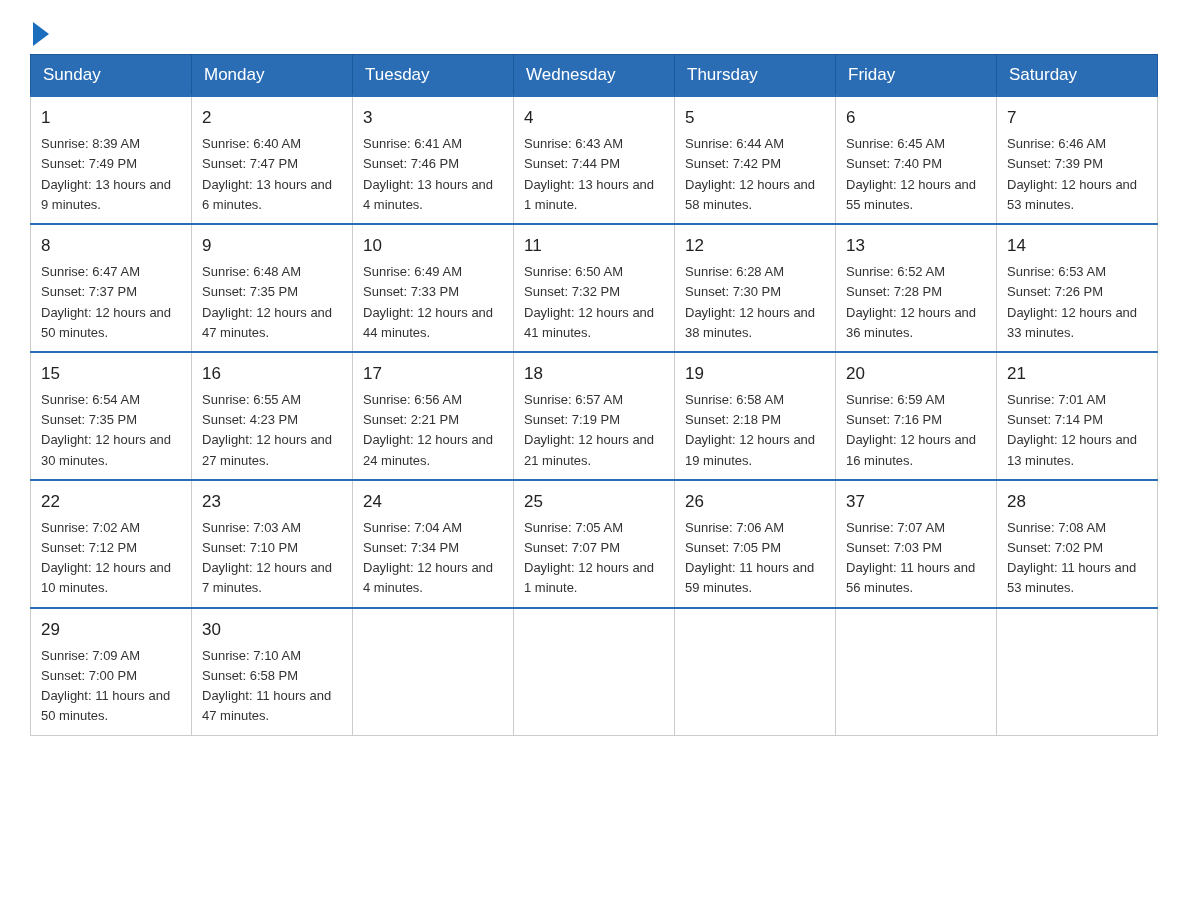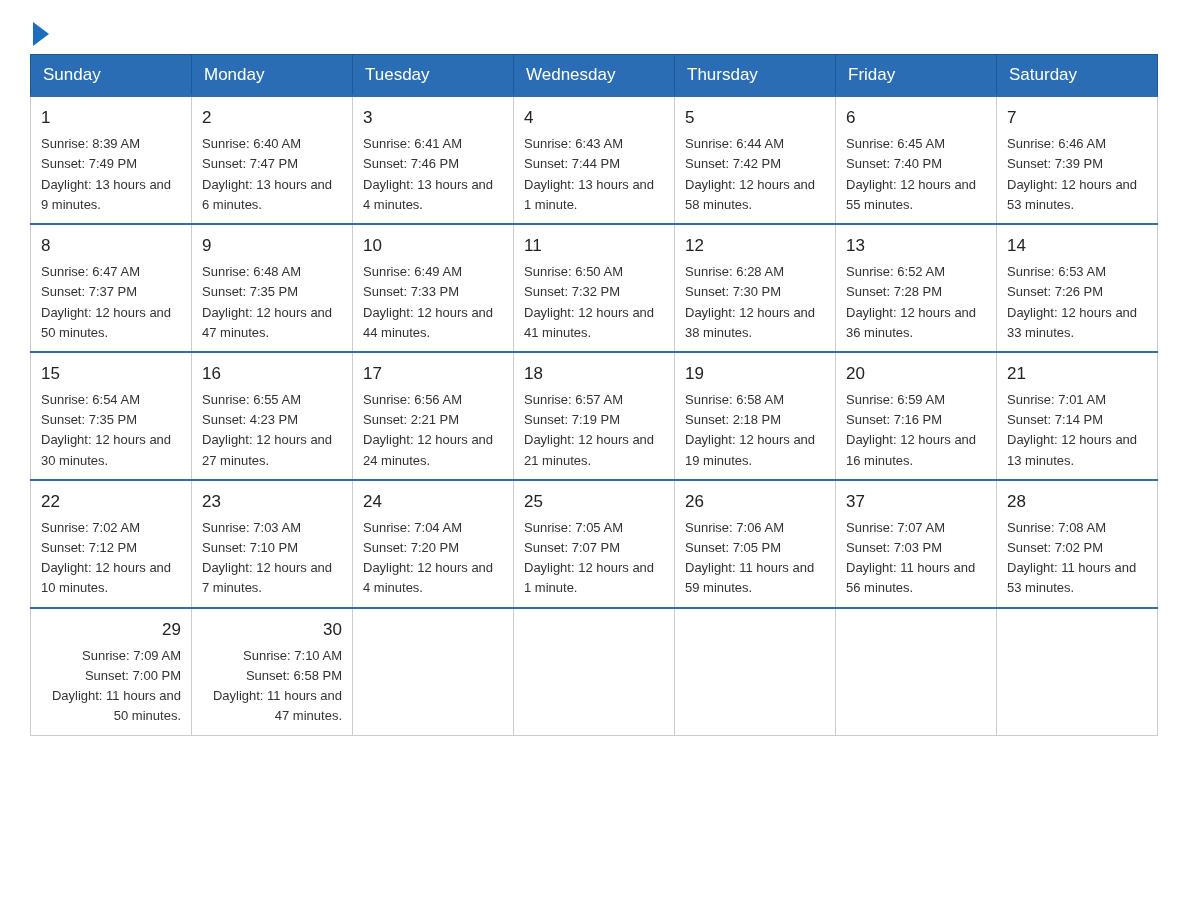--- a/index.html
+++ b/index.html
@@ -93,21 +93,20 @@
     }
     .calendar td .day-info {
       color: #333;
       font-size: 13px;
     }
     .calendar tr.week-row td {
       height: 110px;
     }
     .calendar tr.last-row td {
       height: 110px;
-      text-align: right;
     }
     .empty-cell {
       background: #fff;
     }
   </style>
 </head>
 <body>
 
 <div class="header">
   <div class="logo">
@@ -159,21 +158,21 @@
         <td><span class="day-num">16</span><span class="day-info">Sunrise: 6:55 AM</span><br><span class="day-info">Sunset: 4:23 PM</span><br><span class="day-info">Daylight: 12 hours and 27 minutes.</span></td>
         <td><span class="day-num">17</span><span class="day-info">Sunrise: 6:56 AM</span><br><span class="day-info">Sunset: 2:21 PM</span><br><span class="day-info">Daylight: 12 hours and 24 minutes.</span></td>
         <td><span class="day-num">18</span><span class="day-info">Sunrise: 6:57 AM</span><br><span class="day-info">Sunset: 7:19 PM</span><br><span class="day-info">Daylight: 12 hours and 21 minutes.</span></td>
         <td><span class="day-num">19</span><span class="day-info">Sunrise: 6:58 AM</span><br><span class="day-info">Sunset: 2:18 PM</span><br><span class="day-info">Daylight: 12 hours and 19 minutes.</span></td>
         <td><span class="day-num">20</span><span class="day-info">Sunrise: 6:59 AM</span><br><span class="day-info">Sunset: 7:16 PM</span><br><span class="day-info">Daylight: 12 hours and 16 minutes.</span></td>
         <td><span class="day-num">21</span><span class="day-info">Sunrise: 7:01 AM</span><br><span class="day-info">Sunset: 7:14 PM</span><br><span class="day-info">Daylight: 12 hours and 13 minutes.</span></td>
       </tr>
       <tr class="week-row">
         <td><span class="day-num">22</span><span class="day-info">Sunrise: 7:02 AM</span><br><span class="day-info">Sunset: 7:12 PM</span><br><span class="day-info">Daylight: 12 hours and 10 minutes.</span></td>
         <td><span class="day-num">23</span><span class="day-info">Sunrise: 7:03 AM</span><br><span class="day-info">Sunset: 7:10 PM</span><br><span class="day-info">Daylight: 12 hours and 7 minutes.</span></td>
-        <td><span class="day-num">24</span><span class="day-info">Sunrise: 7:04 AM</span><br><span class="day-info">Sunset: 7:20 PM</span><br><span class="day-info">Daylight: 12 hours and 4 minutes.</span></td>
+        <td><span class="day-num">24</span><span class="day-info">Sunrise: 7:04 AM</span><br><span class="day-info">Sunset: 7:34 PM</span><br><span class="day-info">Daylight: 12 hours and 4 minutes.</span></td>
         <td><span class="day-num">25</span><span class="day-info">Sunrise: 7:05 AM</span><br><span class="day-info">Sunset: 7:07 PM</span><br><span class="day-info">Daylight: 12 hours and 1 minute.</span></td>
         <td><span class="day-num">26</span><span class="day-info">Sunrise: 7:06 AM</span><br><span class="day-info">Sunset: 7:05 PM</span><br><span class="day-info">Daylight: 11 hours and 59 minutes.</span></td>
         <td><span class="day-num">37</span><span class="day-info">Sunrise: 7:07 AM</span><br><span class="day-info">Sunset: 7:03 PM</span><br><span class="day-info">Daylight: 11 hours and 56 minutes.</span></td>
         <td><span class="day-num">28</span><span class="day-info">Sunrise: 7:08 AM</span><br><span class="day-info">Sunset: 7:02 PM</span><br><span class="day-info">Daylight: 11 hours and 53 minutes.</span></td>
       </tr>
       <tr class="last-row">
         <td><span class="day-num">29</span><span class="day-info">Sunrise: 7:09 AM</span><br><span class="day-info">Sunset: 7:00 PM</span><br><span class="day-info">Daylight: 11 hours and 50 minutes.</span></td>
         <td><span class="day-num">30</span><span class="day-info">Sunrise: 7:10 AM</span><br><span class="day-info">Sunset: 6:58 PM</span><br><span class="day-info">Daylight: 11 hours and 47 minutes.</span></td>
         <td class="empty-cell"></td>
         <td class="empty-cell"></td>

